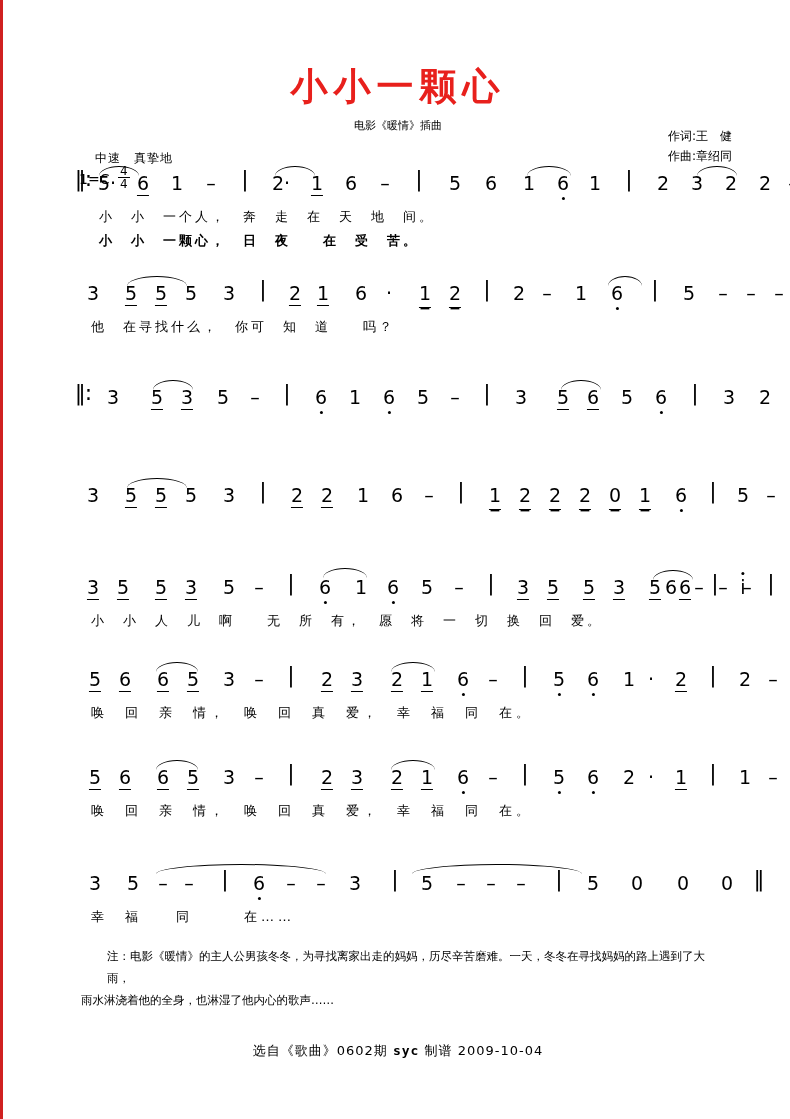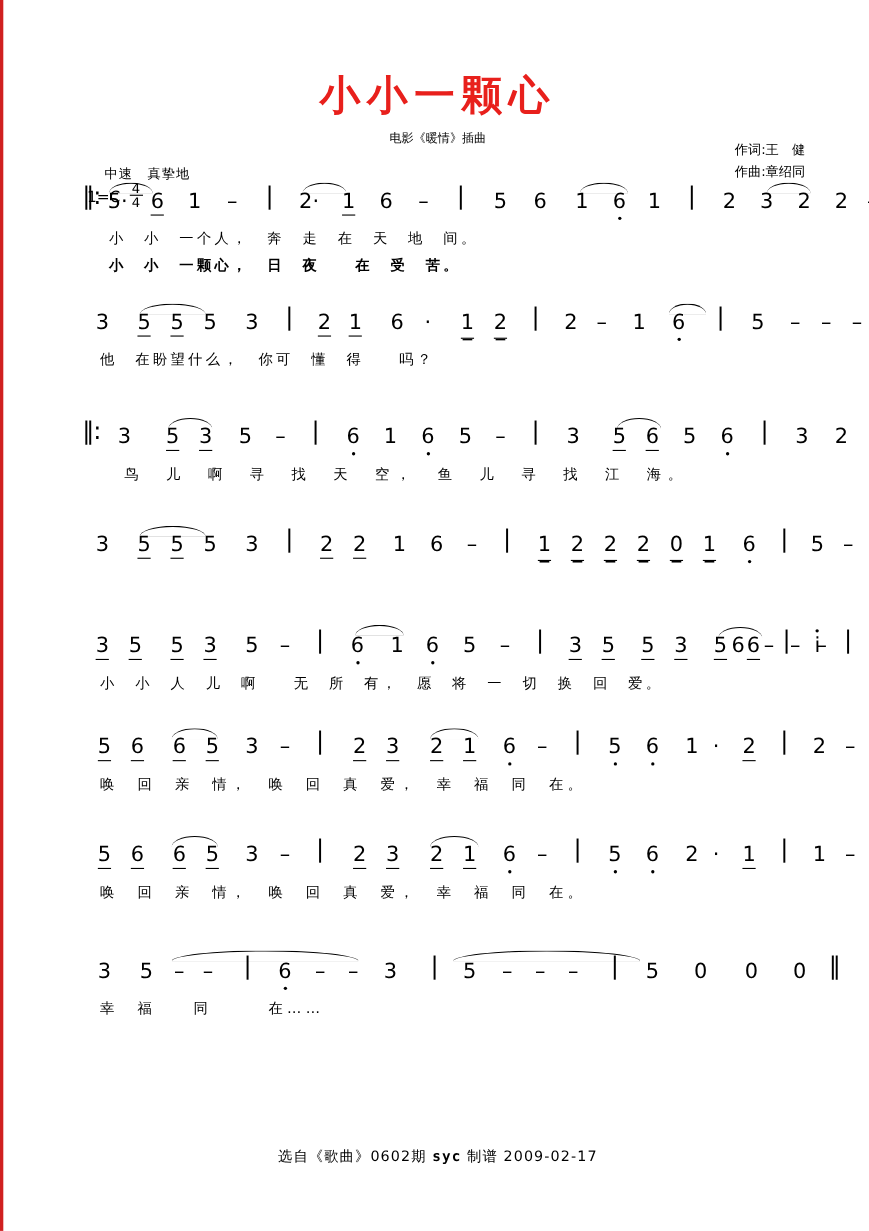--- a/index.html
+++ b/index.html
@@ -247,21 +247,21 @@
       <span class="slur" style="left:548px; top:-2px; width:34px;"></span>
       <span class="tok" style="left:540px; top:4px;"><span class="note dotbelow">6</span></span>
       <span class="tok bar" style="left:578px; top:0px;">|</span>
       <span class="tok" style="left:612px; top:4px;"><span class="note">5</span></span>
       <span class="tok" style="left:646px; top:4px;">–</span>
       <span class="tok" style="left:674px; top:4px;">–</span>
       <span class="tok" style="left:702px; top:4px;">–</span>
 
     </div>
     <div class="lyricline">
-      <span style="position:absolute; left:14px; letter-spacing:3px;">他　在盼望什么，　你可　懂　得　　吗？</span>
+      <span style="position:absolute; left:14px; letter-spacing:3px;">他　在寻找什么，　你可　知　道　　吗？</span>
     </div>
   </div>
 
   <div class="system" style="top:382px;">
     <div class="staffline">
       <span class="repeat-start" style="left:6px; top:-2px;">‖:</span>
       <span class="tok" style="left:36px; top:4px;"><span class="note">3</span></span>
       <span class="slur" style="left:96px; top:-2px; width:40px;"></span>
       <span class="tok" style="left:80px; top:4px;"><span class="note under1">5</span></span>
       <span class="tok" style="left:110px; top:4px;"><span class="note under1">3</span></span>
@@ -277,23 +277,20 @@
       <span class="tok" style="left:444px; top:4px;"><span class="note">3</span></span>
       <span class="slur" style="left:504px; top:-2px; width:40px;"></span>
       <span class="tok" style="left:486px; top:4px;"><span class="note under1">5</span></span>
       <span class="tok" style="left:516px; top:4px;"><span class="note under1">6</span></span>
       <span class="tok" style="left:550px; top:4px;"><span class="note">5</span></span>
       <span class="tok" style="left:584px; top:4px;"><span class="note dotbelow">6</span></span>
       <span class="tok bar" style="left:618px; top:0px;">|</span>
       <span class="tok" style="left:652px; top:4px;"><span class="note">3</span></span>
       <span class="tok" style="left:688px; top:4px;"><span class="note">2</span></span>
 
-    </div>
-    <div class="lyricline">
-      <span style="position:absolute; left:36px; letter-spacing:6px;">鸟　儿　啊　寻　找　天　空，　鱼　儿　寻　找　江　海。</span>
     </div>
   </div>
 
   <div class="system" style="top:480px;">
     <div class="staffline">
       <span class="tok" style="left:16px; top:4px;"><span class="note">3</span></span>
       <span class="slur" style="left:80px; top:-2px; width:60px;"></span>
       <span class="tok" style="left:54px; top:4px;"><span class="note under1">5</span></span>
       <span class="tok" style="left:84px; top:4px;"><span class="note under1">5</span></span>
       <span class="tok" style="left:114px; top:4px;"><span class="note">5</span></span>
@@ -450,21 +447,23 @@
       <span class="tok" style="left:606px; top:14px;"><span class="note">0</span></span>
       <span class="tok" style="left:650px; top:14px;"><span class="note">0</span></span>
       <span class="tok bar" style="left:682px; top:10px;">‖</span>
     </div>
     <div class="lyricline" style="margin-top:10px;">
       <span style="position:absolute; left:14px; letter-spacing:4px;">幸　福　　同　　　在……</span>
     </div>
   </div>
 
   <div class="footnote">
+    <div class="indent">注：电影《暖情》的主人公男孩冬冬，为寻找离家出走的妈妈，历尽辛苦磨难。一天，冬冬在寻找妈妈的路上遇到了大雨，</div>
+    <div>雨水淋浇着他的全身，也淋湿了他内心的歌声……</div>
   </div>
 
   <div class="source">
     <span>选自《歌曲》0602期</span>
     <span class="mono">syc</span>
-    <span>制谱 2009-02-17</span>
+    <span>制谱 2009-10-04</span>
   </div>
 
 </div>
 
 </body></html>

